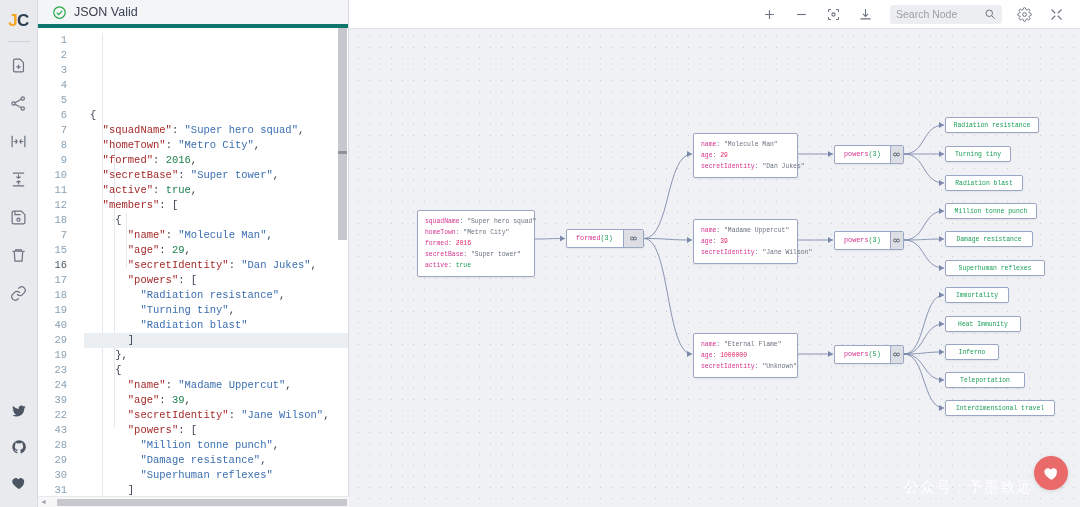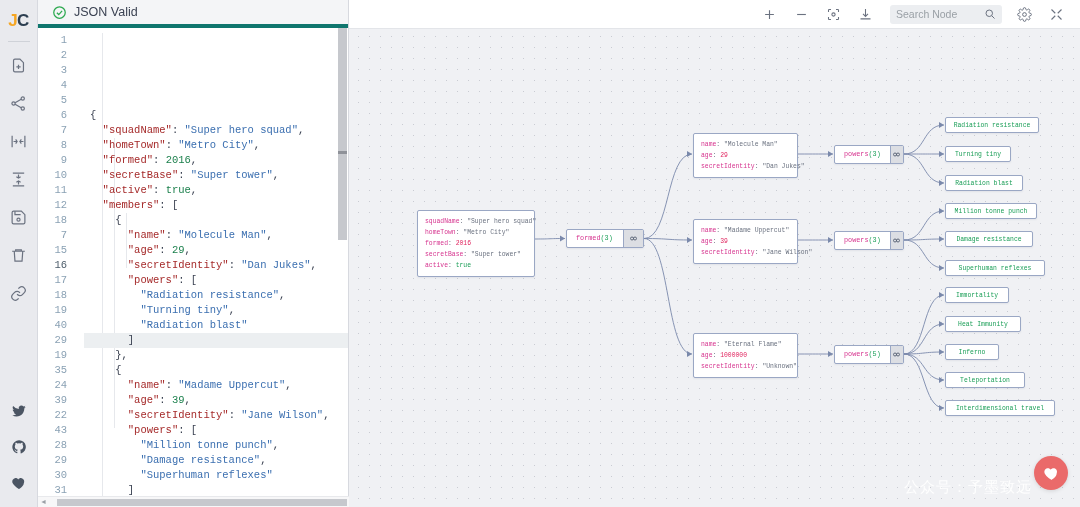--- a/index.html
+++ b/index.html
@@ -324,21 +324,21 @@
           <div class="ln">18</div>
           <div class="ln">7</div>
           <div class="ln">15</div>
           <div class="ln active">16</div>
           <div class="ln">17</div>
           <div class="ln">18</div>
           <div class="ln">19</div>
           <div class="ln">40</div>
           <div class="ln">29</div>
           <div class="ln">19</div>
-          <div class="ln">35</div>
+          <div class="ln">23</div>
           <div class="ln">24</div>
           <div class="ln">39</div>
           <div class="ln">22</div>
           <div class="ln">43</div>
           <div class="ln">28</div>
           <div class="ln">29</div>
           <div class="ln">30</div>
           <div class="ln">31</div>
           <div class="ln active">32</div>
         </div>

